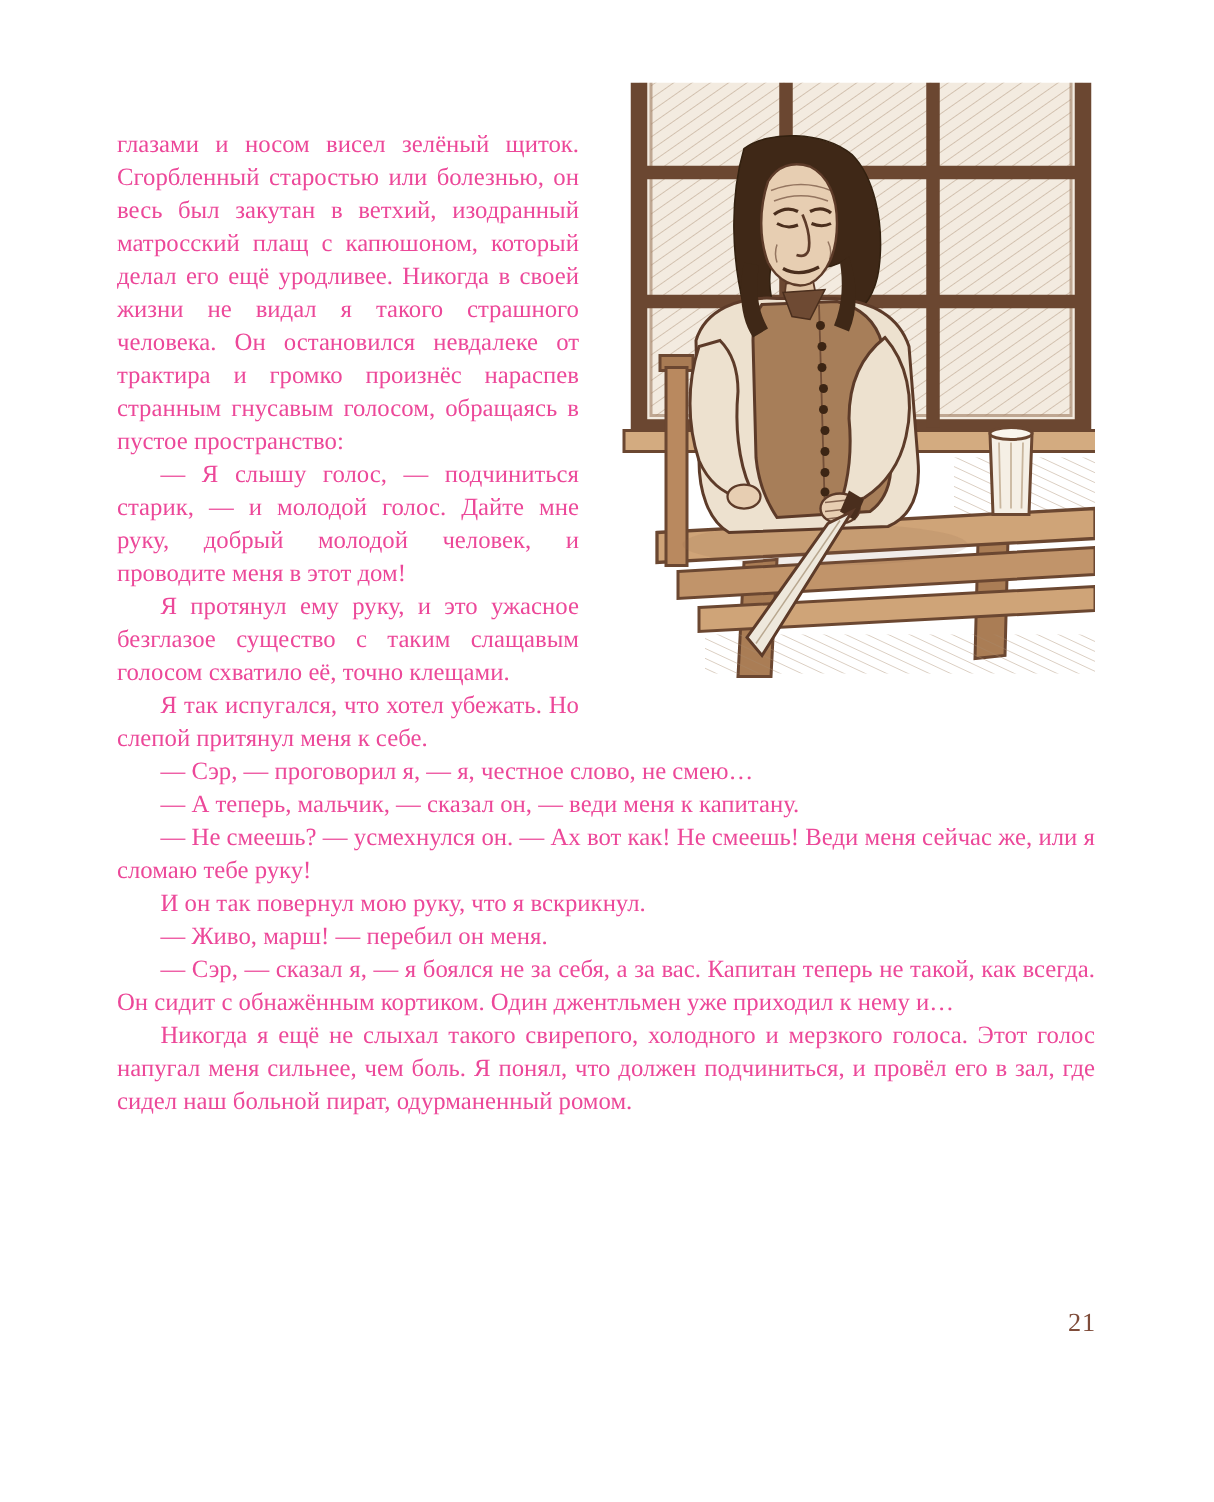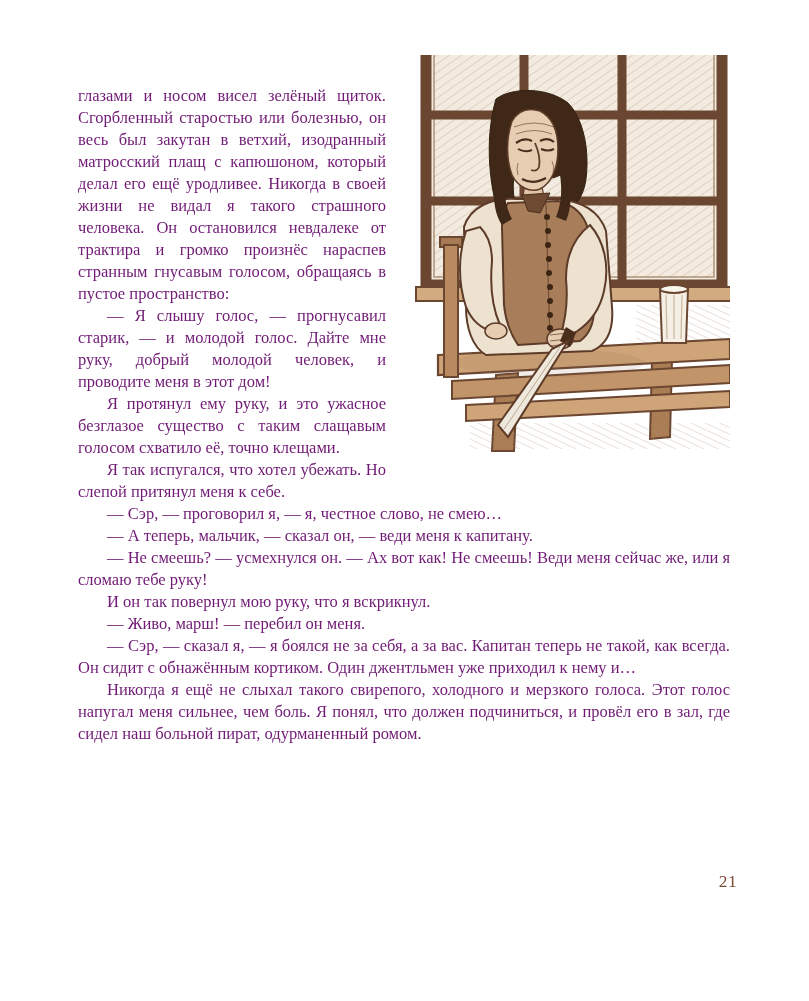--- a/index.html
+++ b/index.html
@@ -5,38 +5,38 @@
   * { margin: 0; padding: 0; box-sizing: border-box; }
   html, body { background: #ffffff; }
   body {
     width: 809px; height: 1001px;
     position: relative; overflow: hidden;
     font-family: "Liberation Serif", "DejaVu Serif", serif;
   }
   .text-block {
     position: absolute;
     left: 78px; top: 85px; width: 652px;
-    color: #701a75;
+    color: #ec4899;
     font-size: 16.5px;
     line-height: 22px;
     text-align: justify;
     hyphens: auto; -webkit-hyphens: auto;
   }
   .text-block p { margin: 0; }
   .text-block p.indent { text-indent: 29px; }
   figure.illustration {
     float: right;
     width: 330px; height: 400px;
     margin: -30px 0 6px 14px;
     overflow: hidden;
   }
   .page-number {
     position: absolute;
     left: 712px; top: 871px; width: 32px;
-    text-align: center;
+    text-align: left;
     color: #7e4b39;
     font-size: 17.5px;
     letter-spacing: 0.5px;
   }
 </style>
 </head>
 <body>
 
 <div class="text-block">
 
@@ -120,21 +120,21 @@
 
       <g>
         <polygon points="166,272 176,278 170,292 160,286" fill="#4a2e1d"></polygon>
         <polygon points="152,294 168,286 108,382 98,370" fill="#eee8dc" stroke="#5d3b29" stroke-width="2"></polygon>
         <line x1="160" y1="292" x2="104" y2="374" stroke="#b8a78f" stroke-width="1"></line>
       </g>
     </svg>
   </figure>
 
   <p>глазами и носом висел зелёный щиток. Сгорбленный старостью или болезнью, он весь был закутан в ветхий, изодранный матросский плащ с капюшоном, который делал его ещё уродливее. Никогда в своей жизни не видал я такого страшного человека. Он остановился невдалеке от трактира и громко произнёс нараспев странным гнусавым голосом, обращаясь в пустое пространство:</p>
-  <p class="indent">— Я слышу голос, — прогнусавил старик, — и молодой голос. Дайте мне руку, добрый молодой человек, и проводите меня в этот дом!</p>
+  <p class="indent">— Я слышу голос, — подчиниться старик, — и молодой голос. Дайте мне руку, добрый молодой человек, и проводите меня в этот дом!</p>
   <p class="indent">Я протянул ему руку, и это ужасное безглазое существо с таким слащавым голосом схватило её, точно клещами.</p>
   <p class="indent">Я так испугался, что хотел убежать. Но слепой притянул меня к себе.</p>
   <p class="indent">— Сэр, — проговорил я, — я, честное слово, не смею…</p>
   <p class="indent">— А теперь, мальчик, — сказал он, — веди меня к капитану.</p>
   <p class="indent">— Не смеешь? — усмехнулся он. — Ах вот как! Не смеешь! Веди меня сейчас же, или я сломаю тебе руку!</p>
   <p class="indent">И он так повернул мою руку, что я вскрикнул.</p>
   <p class="indent">— Живо, марш! — перебил он меня.</p>
   <p class="indent">— Сэр, — сказал я, — я боялся не за себя, а за вас. Капитан теперь не такой, как всегда. Он сидит с обнажённым кортиком. Один джентльмен уже приходил к нему и…</p>
   <p class="indent">Никогда я ещё не слыхал такого свирепого, холодного и мерзкого голоса. Этот голос напугал меня сильнее, чем боль. Я понял, что должен подчиниться, и провёл его в зал, где сидел наш больной пират, одурманенный ромом.</p>
 </div>

